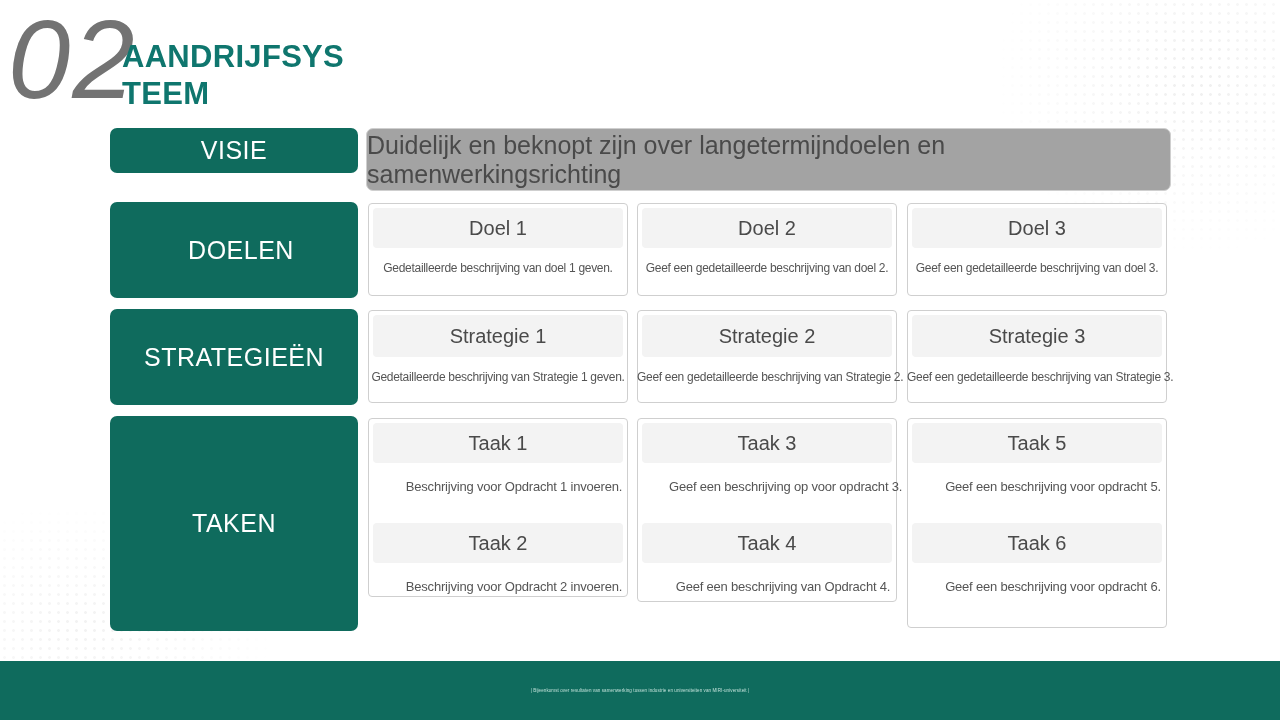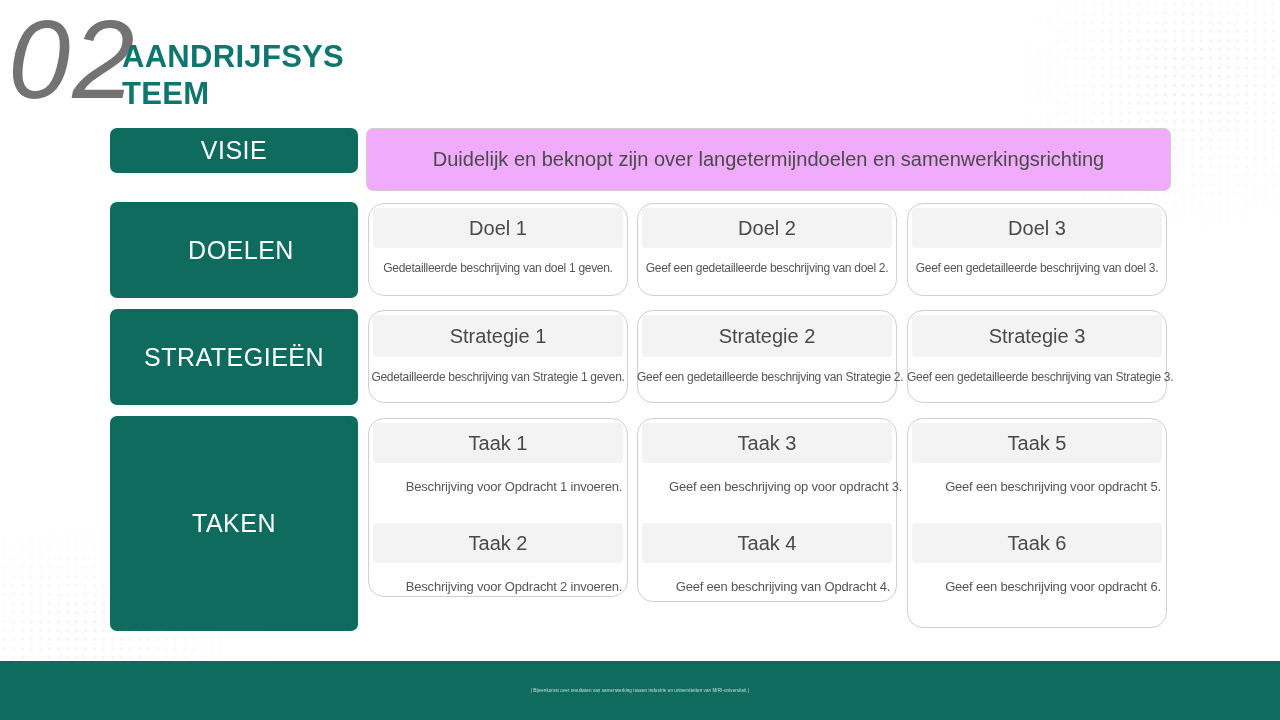--- a/index.html
+++ b/index.html
@@ -34,28 +34,28 @@
 
     .label {
       position: absolute; left: 110px; width: 248px;
       background: #0f6b5d; border-radius: 7px;
       display: flex; align-items: center; justify-content: center;
       color: #ffffff; font-size: 25px; letter-spacing: 0.5px;
     }
 
     .vision-box {
       position: absolute; left: 366px; top: 128px; width: 805px; height: 63px;
-      border: 1.5px solid #cfcfcf; border-radius: 7px; background: #f0abfc;
+      border: 1.5px solid #cfcfcf; border-radius: 7px; background: #a3a3a3;
       display: flex; align-items: center; justify-content: center;
-      font-size: 20px; color: #4a4a4a;
+      font-size: 25px; color: #4a4a4a;
     }
 
     .card {
       position: absolute; width: 260px;
-      border: 1.5px solid #cfcfcf; border-radius: 16px; background: #fff;
+      border: 1.5px solid #cfcfcf; border-radius: 4px; background: #fff;
       padding: 4px 4px 0 4px;
     }
     .card-head {
       height: 42px; background: #f3f3f3; border-radius: 4px;
       display: flex; align-items: center; justify-content: center;
       font-size: 20px; color: #4a4a4a;
     }
     .card-desc {
       text-align: center; font-size: 12px; color: #555; white-space: nowrap;
       margin-left: -5px; margin-right: -5px; letter-spacing: -0.3px;

